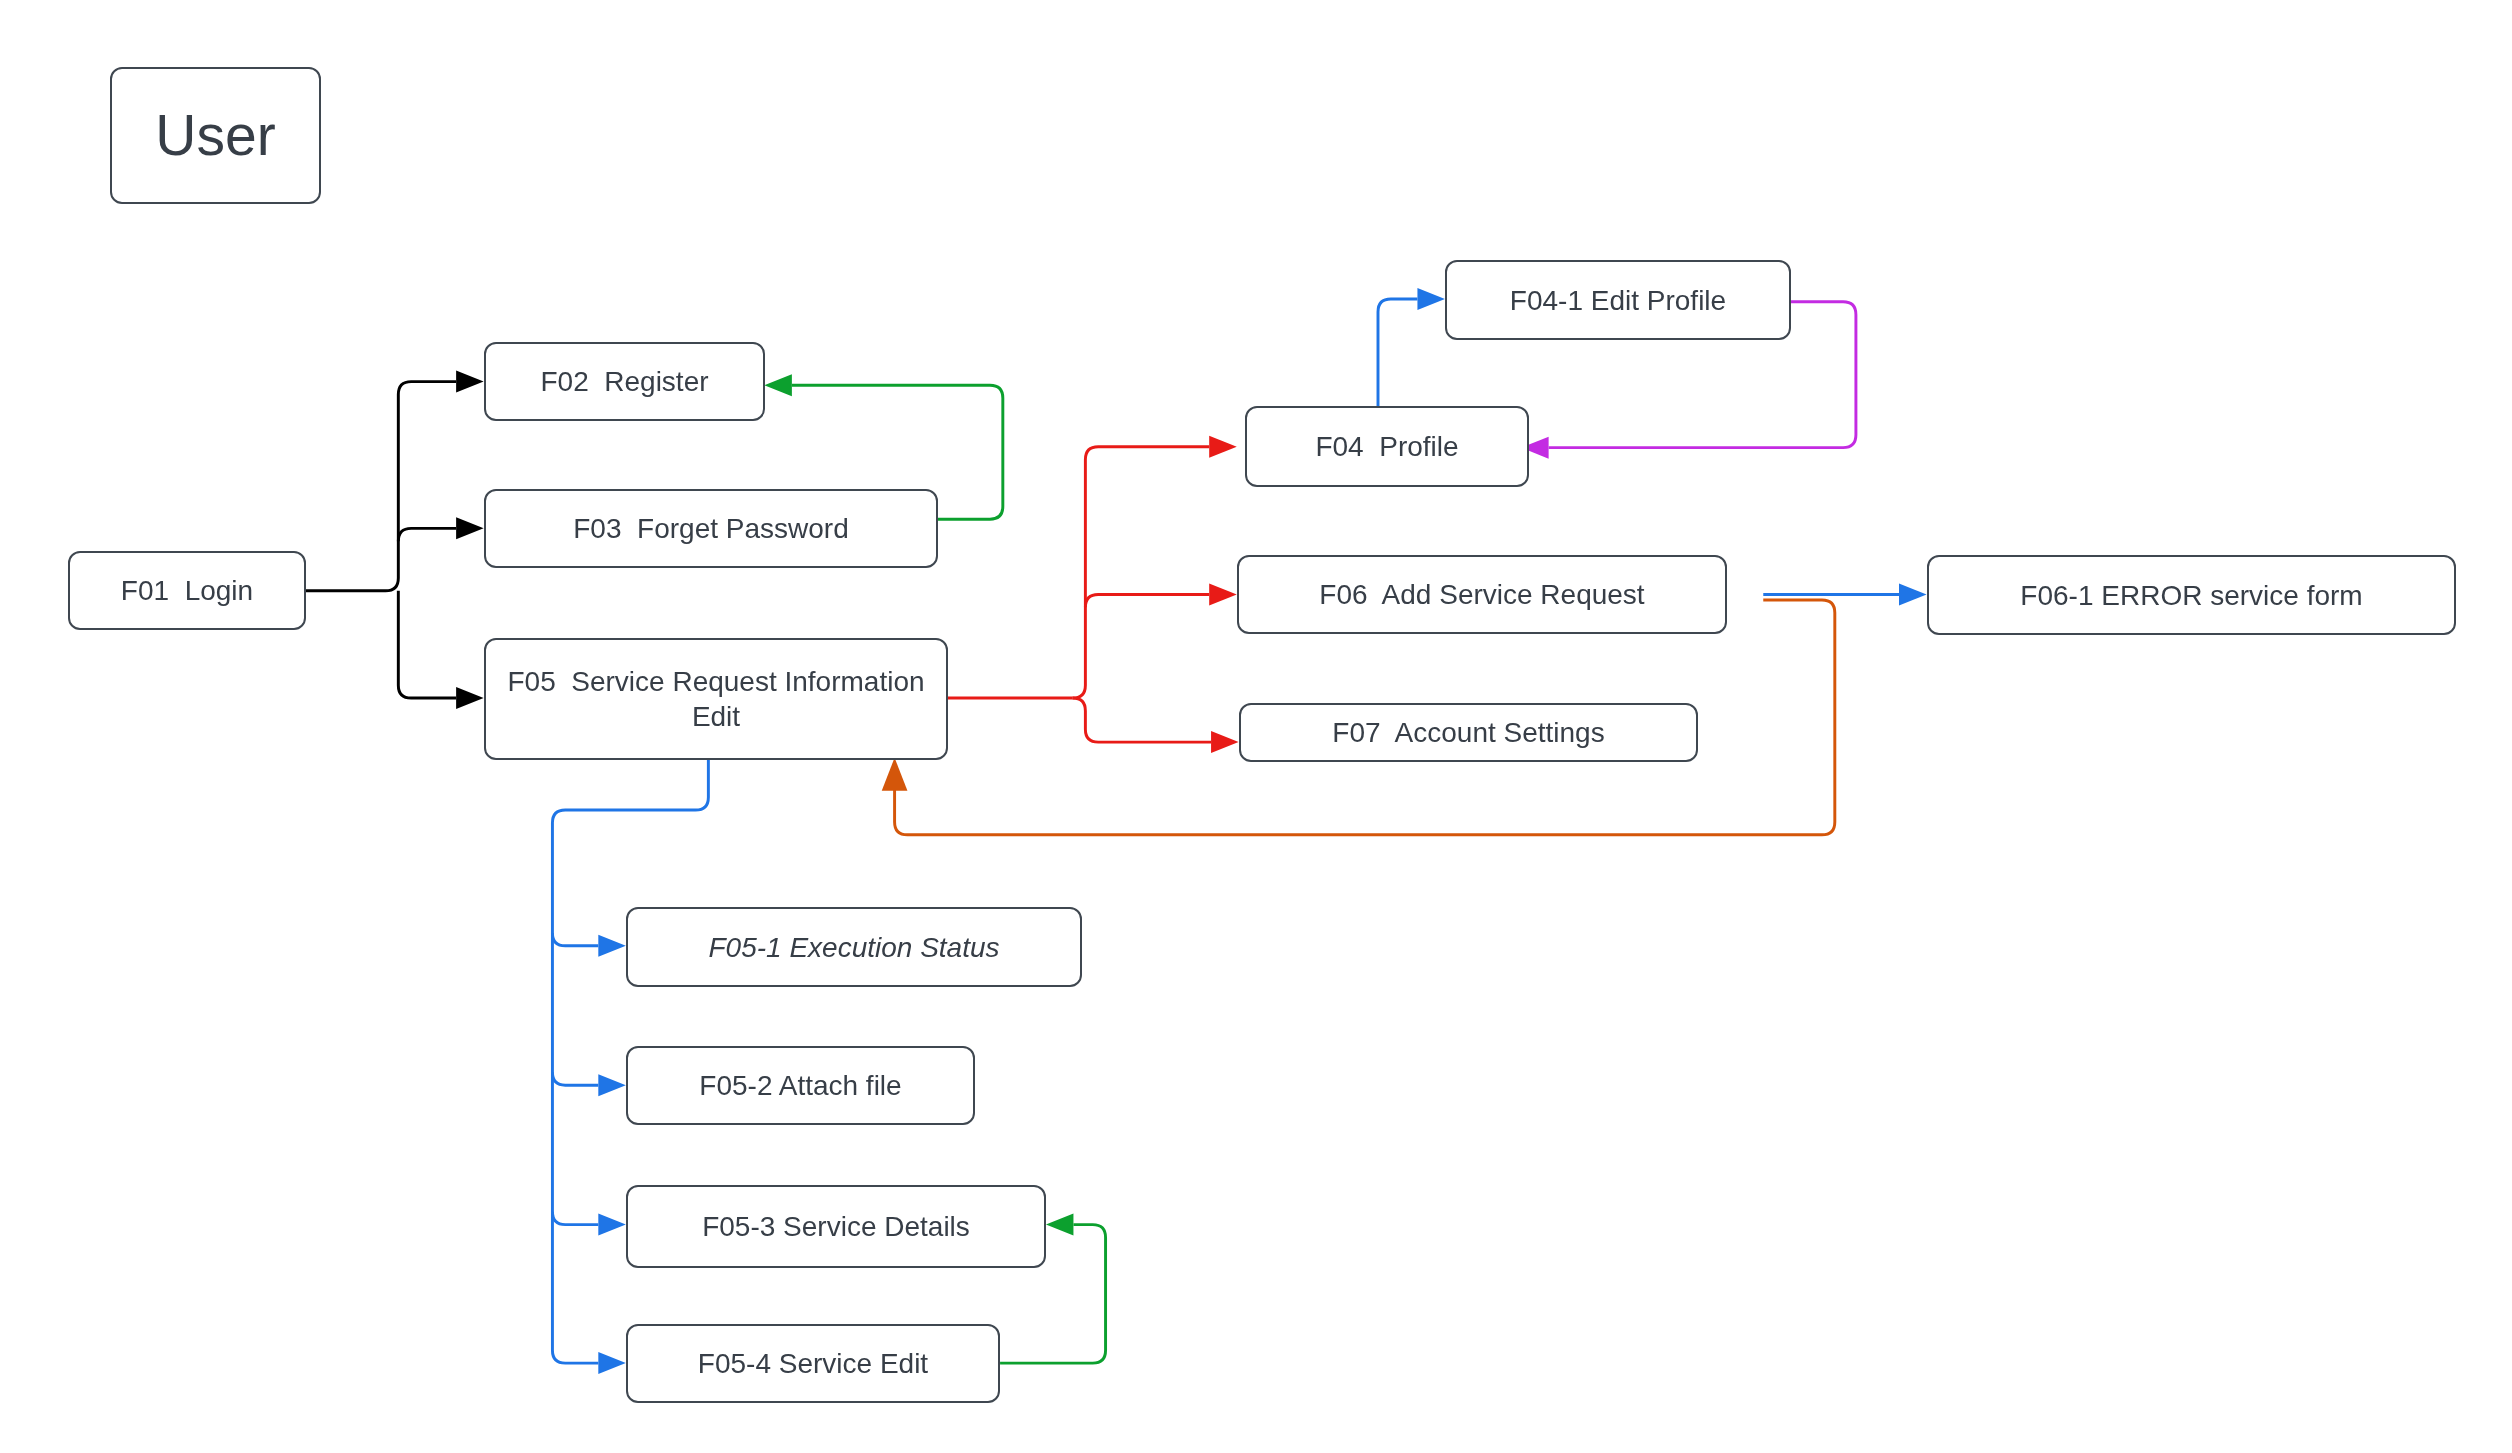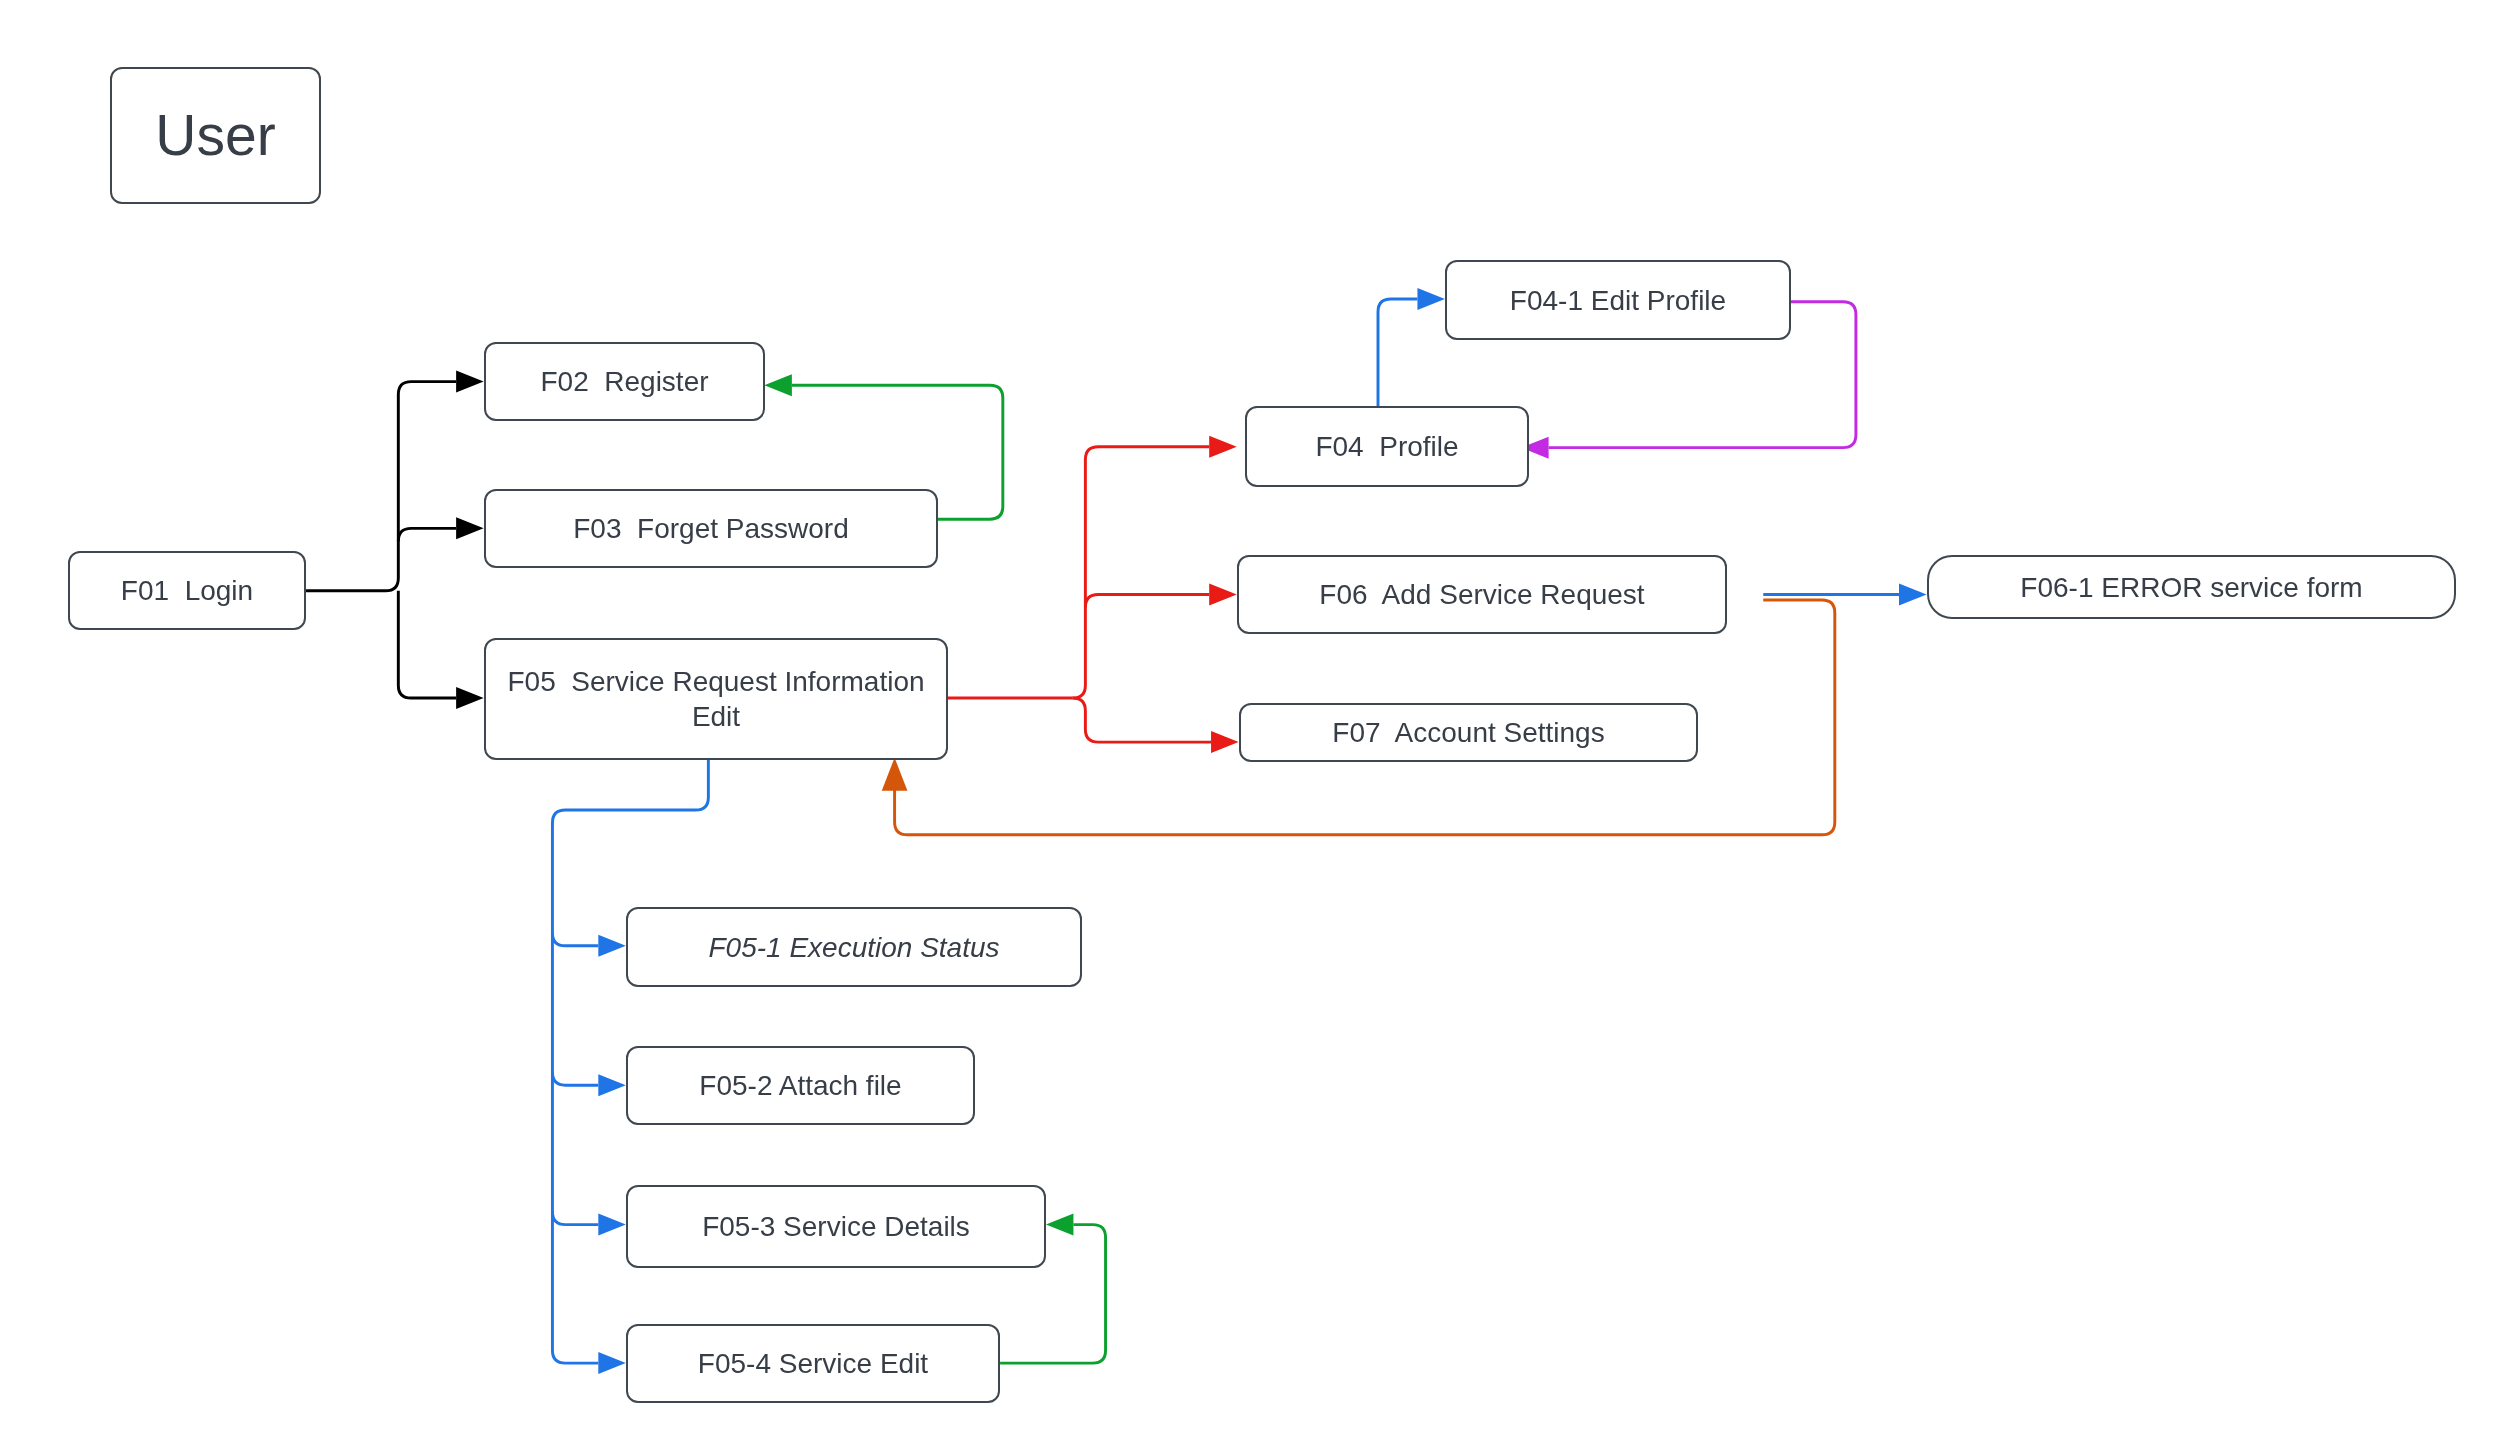--- a/index.html
+++ b/index.html
@@ -29,21 +29,21 @@
   .node-user{font-size:57px;}
   
   #n-user {left:69px;  top:67px;  width:211px; height:137px;margin-left:41px;}
   #n-f01  {left:68px;  top:551px; width:238px; height:79px;}
   #n-f02  {left:484px; top:342px; width:281px; height:79px;}
   #n-f03  {left:484px; top:489px; width:454px; height:79px;}
   #n-f04  {left:1237px;top:406px; width:284px; height:81px;margin-left:8px;}
   #n-f04-1{left:1445px;top:260px; width:346px; height:80px;}
   #n-f05  {left:484px; top:638px; width:464px; height:122px;}
   #n-f06  {left:1237px;top:555px; width:490px; height:79px;}
-  #n-f06-1{left:1927px;top:555px; width:529px; height:64px;border-radius:25px;}
+  #n-f06-1{left:1927px;top:555px; width:529px; height:80px;}
   #n-f07  {left:1239px;top:703px; width:459px; height:59px;}
   #n-f05-1{left:626px; top:907px; width:456px; height:80px;font-style:italic;}
   #n-f05-2{left:626px; top:1046px;width:349px; height:79px;}
   #n-f05-3{left:626px; top:1185px;width:420px; height:83px;}
   #n-f05-4{left:626px; top:1324px;width:374px; height:79px;}
 </style>
 </head>
 <body>
 
 <div class="canvas">

